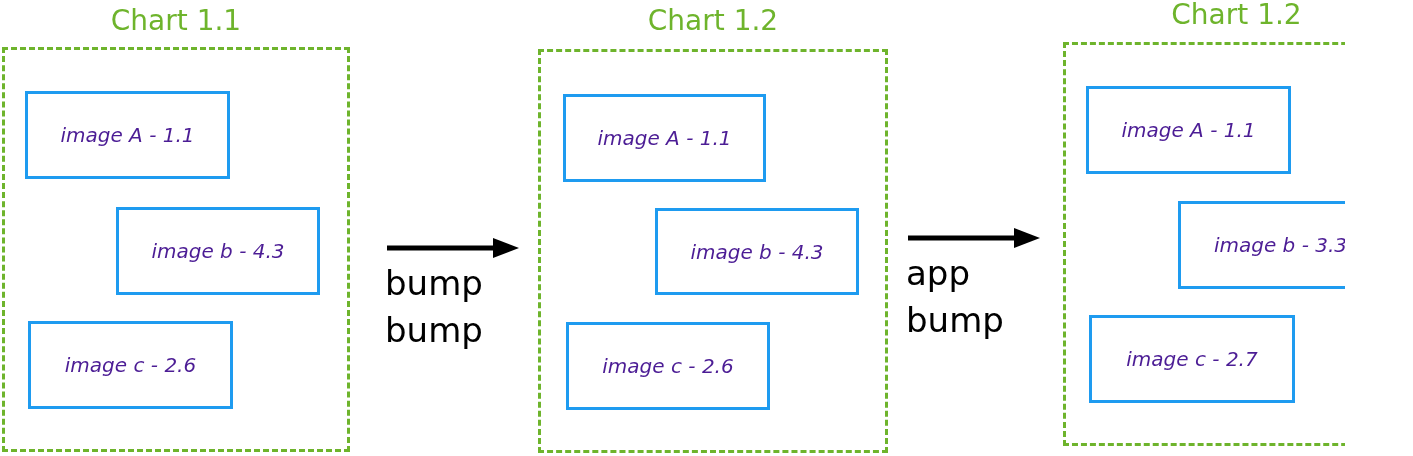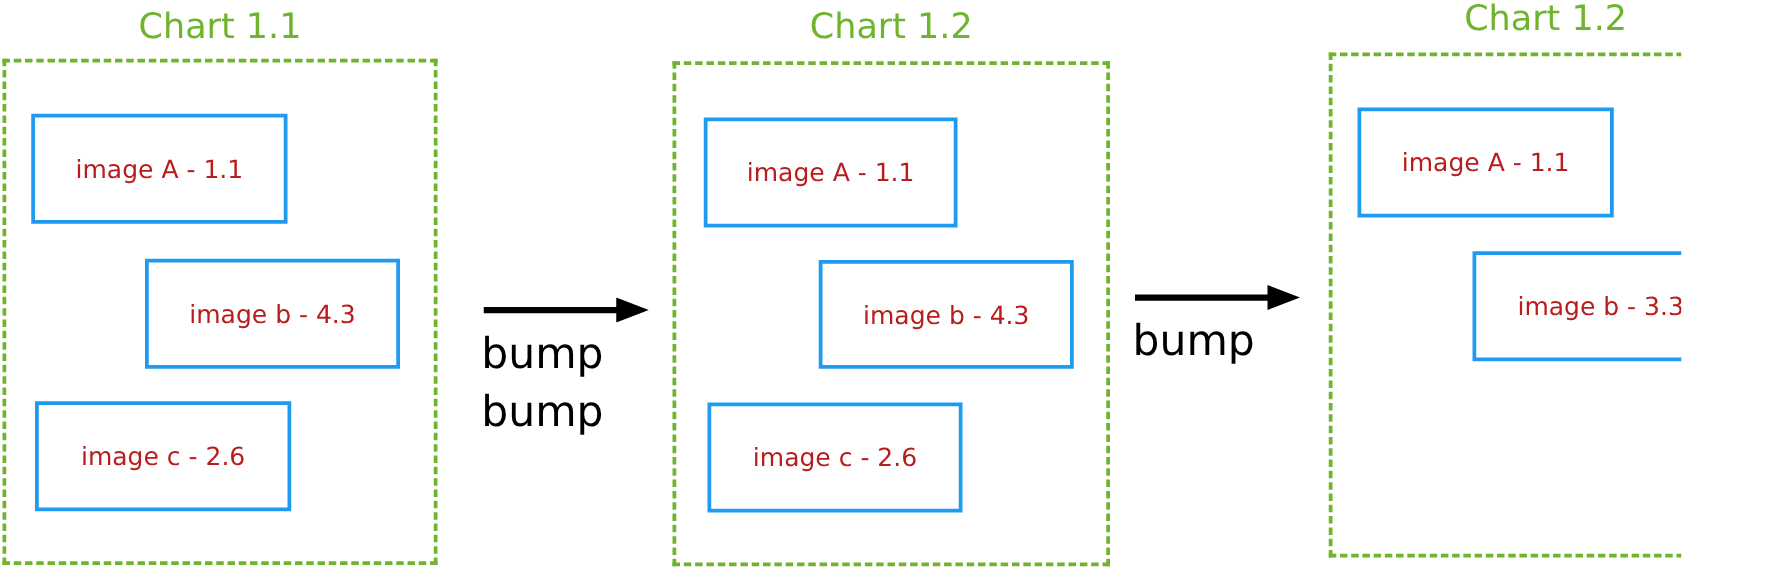--- a/index.html
+++ b/index.html
@@ -25,22 +25,23 @@
     background: #ffffff;
   }
   .item {
     position: absolute;
     border: 3px solid #1e9bf0;
     background: #ffffff;
     display: flex;
     align-items: center;
     justify-content: center;
     font-size: 20px;
-    color: #b91c1c;
+    color: #4c1d95;
     white-space: nowrap;
+    font-style: italic;
   }
   
   .t0 { left: 2px;    top: 4px;  width: 348px; }
   .b0 { left: 2px;    top: 47px; width: 348px; height: 405px; }
   .b0 .item-0 { left: 20px;  top: 41px;  width: 205px; height: 88px; }
   .b0 .item-1 { left: 111px; top: 157px; width: 204px; height: 88px; }
   .b0 .item-2 { left: 23px;  top: 271px; width: 205px; height: 88px; }
   
   .t1 { left: 538px;  top: 4px;  width: 350px; }
   .b1 { left: 538px;  top: 49px; width: 350px; height: 404px; }
@@ -95,23 +96,25 @@
     <div class="item item-1">image b - 4.3</div>
     <div class="item item-2">image c - 2.6</div>
   </div>
 
   <div class="arrow-group a1">
     <svg class="arrow-svg" width="135" height="20" viewBox="0 0 135 20">
       <line x1="2" y1="10" x2="110" y2="10" stroke="#000000" stroke-width="5"></line>
       <polygon points="108,0 134,10 108,20" fill="#000000"></polygon>
     </svg>
     <div class="arrow-label">
+      <span>app</span>
       <span>bump</span>
     </div>
   </div>
 
   <div class="chart-title t2">Chart 1.2</div>
   <div class="chart-box b2">
     <div class="item item-0">image A - 1.1</div>
     <div class="item item-1">image b - 3.3</div>
+    <div class="item item-2">image c - 2.7</div>
   </div>
 
 </div>
 
 </body></html>

